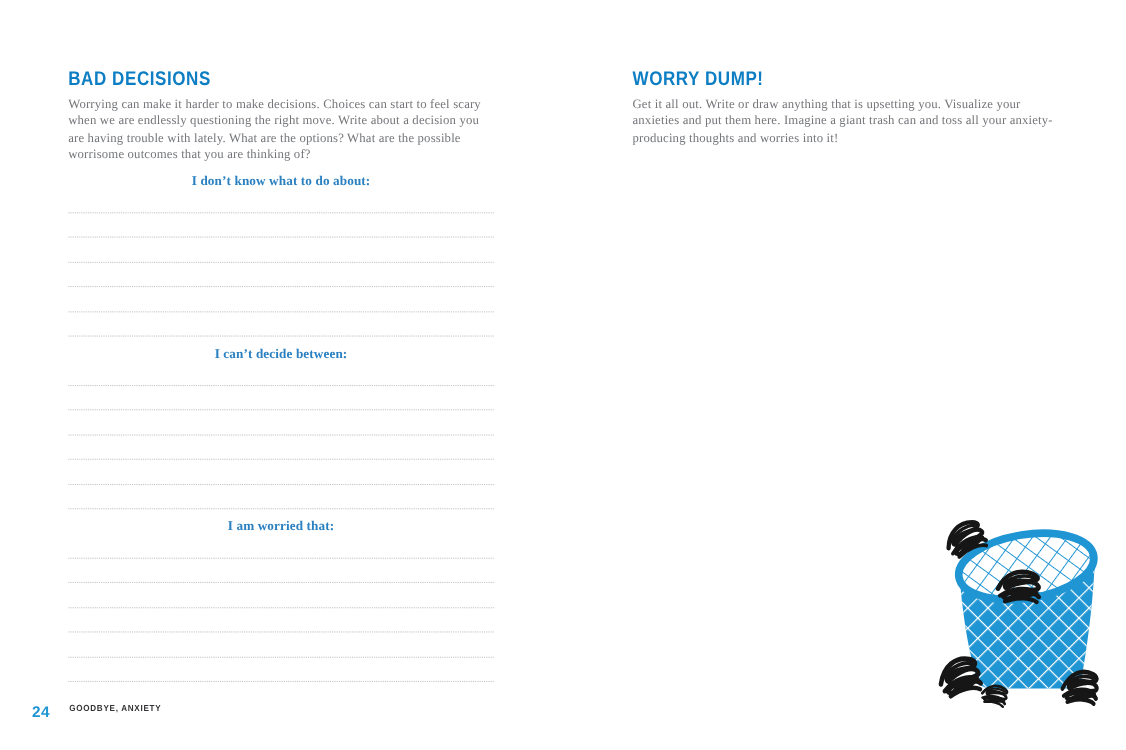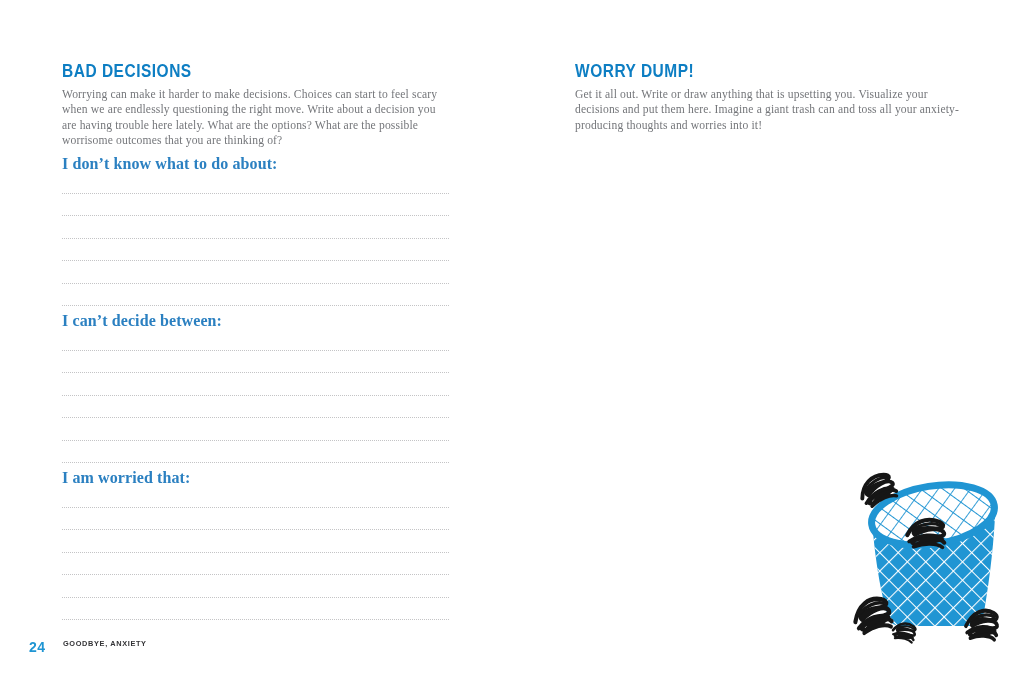--- a/index.html
+++ b/index.html
@@ -13,21 +13,21 @@
     font-family:"Liberation Sans", sans-serif;font-weight:700;font-size:18px;
     color:#0d7ec3;letter-spacing:0.6px;white-space:nowrap;
     transform:scaleX(0.86);transform-origin:left top;
   }
   .intro{
     position:absolute;top:87px;font-size:11.6px;line-height:15.4px;
     color:#74767a;letter-spacing:0.15px;
   }
   .prompt-section{position:absolute;left:62px;width:387px;}
   .prompt{
-    font-size:16px;font-weight:700;color:#2b80c1;line-height:14px;letter-spacing:0.1px;
+    font-size:12px;font-weight:700;color:#2b80c1;line-height:14px;letter-spacing:0.1px;text-align:center;
   }
   .writing-line{height:21.5px;border-bottom:1px dotted #c4c4c6;}
   .footer-pagenum{
     position:absolute;left:29px;top:639px;
     font-family:"Liberation Sans", sans-serif;font-weight:700;font-size:14px;
     color:#1f95d3;letter-spacing:0.4px;
   }
   .footer-title{
     position:absolute;left:63px;top:639px;
     font-family:"Liberation Sans", sans-serif;font-weight:700;font-size:8px;
@@ -37,21 +37,21 @@
   .illustration{position:absolute;left:843px;top:460px;width:162px;height:192px;}
 </style>
 </head>
 <body>
 
 <div class="spread">
 
   <div>
     <div class="heading" style="left:62px;">BAD DECISIONS</div>
 
-    <div class="intro" style="left:62px;width:390px;">Worrying can make it harder to make decisions. Choices can start to feel scary when we are endlessly questioning the right move. Write about a decision you are having trouble here lately. What are the options? What are the possible worrisome outcomes that you are thinking of?</div>
+    <div class="intro" style="left:62px;width:390px;">Worrying can make it harder to make decisions. Choices can start to feel scary when we are endlessly questioning the right move. Write about a decision you are having trouble with lately. What are the options? What are the possible worrisome outcomes that you are thinking of?</div>
 
     <div class="prompt-section" style="top:157px;">
       <div class="prompt">I don’t know what to do about:</div>
       <div>
         <div class="writing-line"></div>
         <div class="writing-line"></div>
         <div class="writing-line"></div>
         <div class="writing-line"></div>
         <div class="writing-line"></div>
         <div class="writing-line"></div>
@@ -82,21 +82,21 @@
       </div>
     </div>
 
     <div class="footer-pagenum">24</div>
     <div class="footer-title">GOODBYE, ANXIETY</div>
   </div>
 
   <div>
     <div class="heading" style="left:575px;">WORRY DUMP!</div>
 
-    <div class="intro" style="left:575px;width:392px;">Get it all out. Write or draw anything that is upsetting you. Visualize your decisions and put them here. Imagine a giant trash can and toss all your anxiety-producing thoughts and worries into it!</div>
+    <div class="intro" style="left:575px;width:392px;">Get it all out. Write or draw anything that is upsetting you. Visualize your anxieties and put them here. Imagine a giant trash can and toss all your anxiety-producing thoughts and worries into it!</div>
 
     <svg class="illustration" viewBox="0 0 162 192">
       <defs>
         <pattern id="meshW" width="13" height="13" patternUnits="userSpaceOnUse" patternTransform="rotate(45)">
           <path d="M0,0 L13,0 M0,0 L0,13" stroke="#ffffff" stroke-width="2.2" fill="none"></path>
         </pattern>
         <pattern id="meshB" width="13" height="13" patternUnits="userSpaceOnUse" patternTransform="rotate(45)">
           <path d="M0,0 L13,0 M0,0 L0,13" stroke="#2095d3" stroke-width="1.8" fill="none"></path>
         </pattern>
         <g id="scrib">

